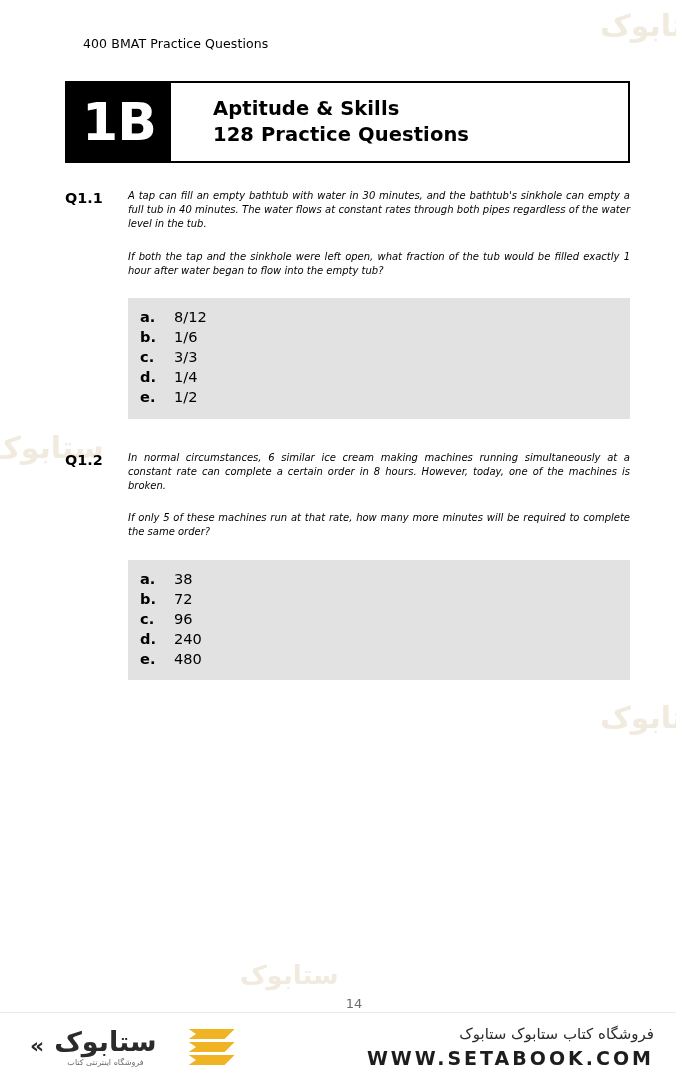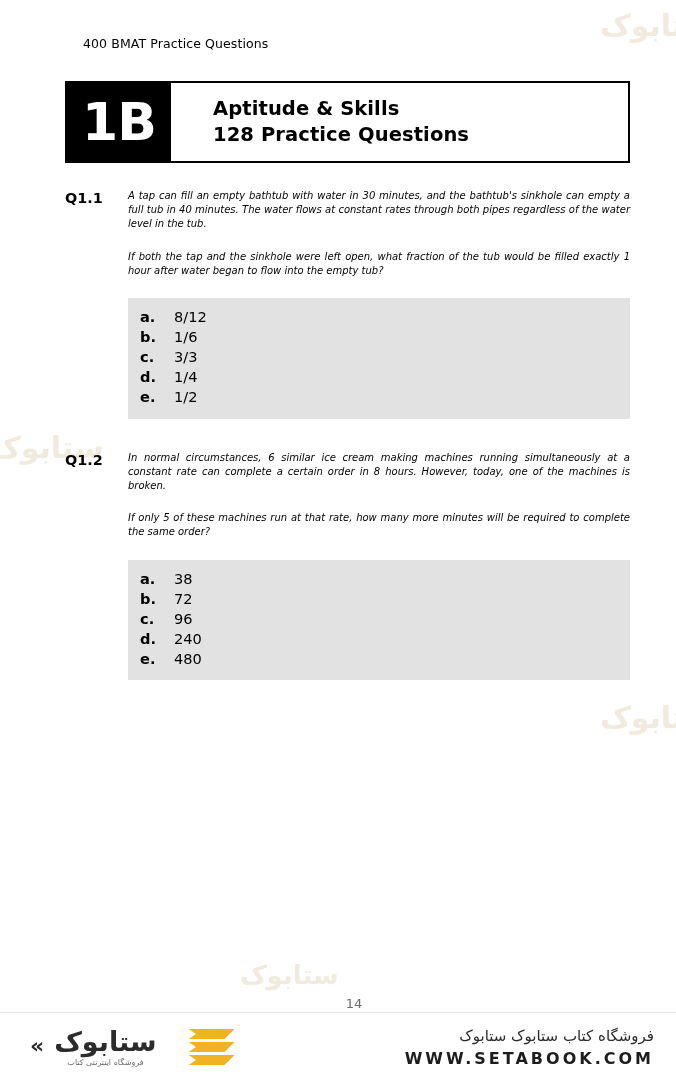--- a/index.html
+++ b/index.html
@@ -217,21 +217,21 @@
     margin-left: auto;
     padding-right: 22px;
     text-align: right;
   }
   .footer-fa {
     font-size: 15px;
     color: #2b2b2b;
     font-family: "DejaVu Sans", sans-serif;
   }
   .footer-url {
-    font-size: 16px;
+    font-size: 19px;
     font-weight: bold;
     letter-spacing: 3px;
     color: #1d1d1d;
     margin-top: 4px;
   }
 </style>
 </head>
 <body>
 
 <div class="watermark-layer">

